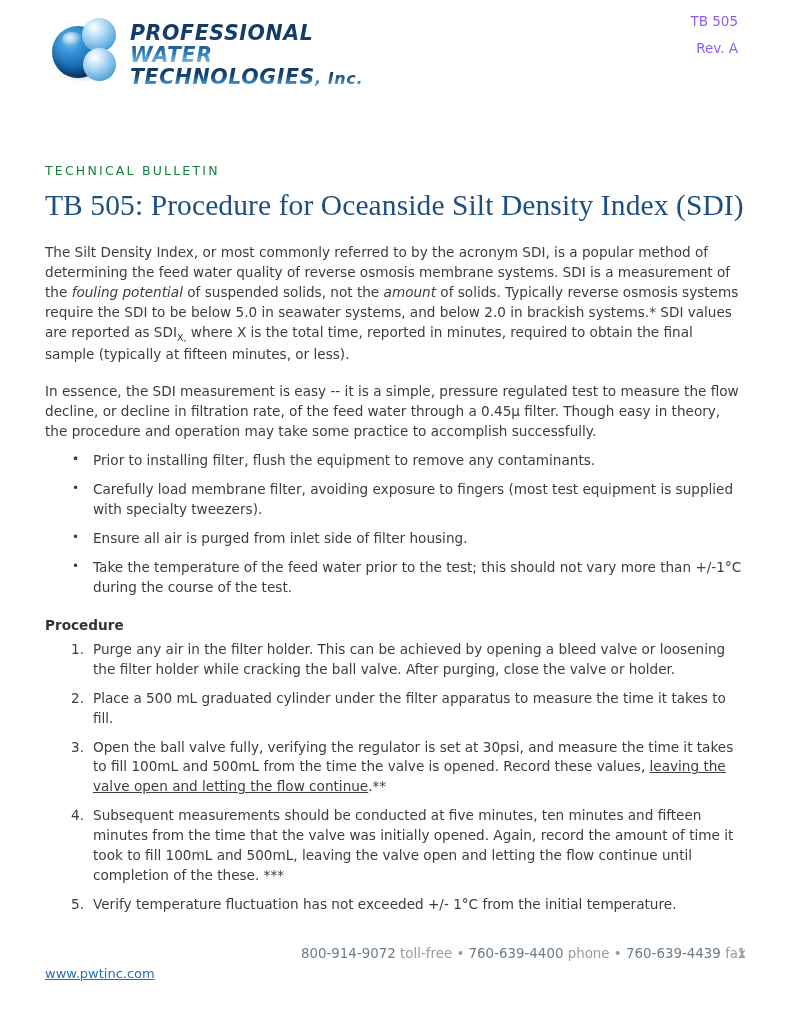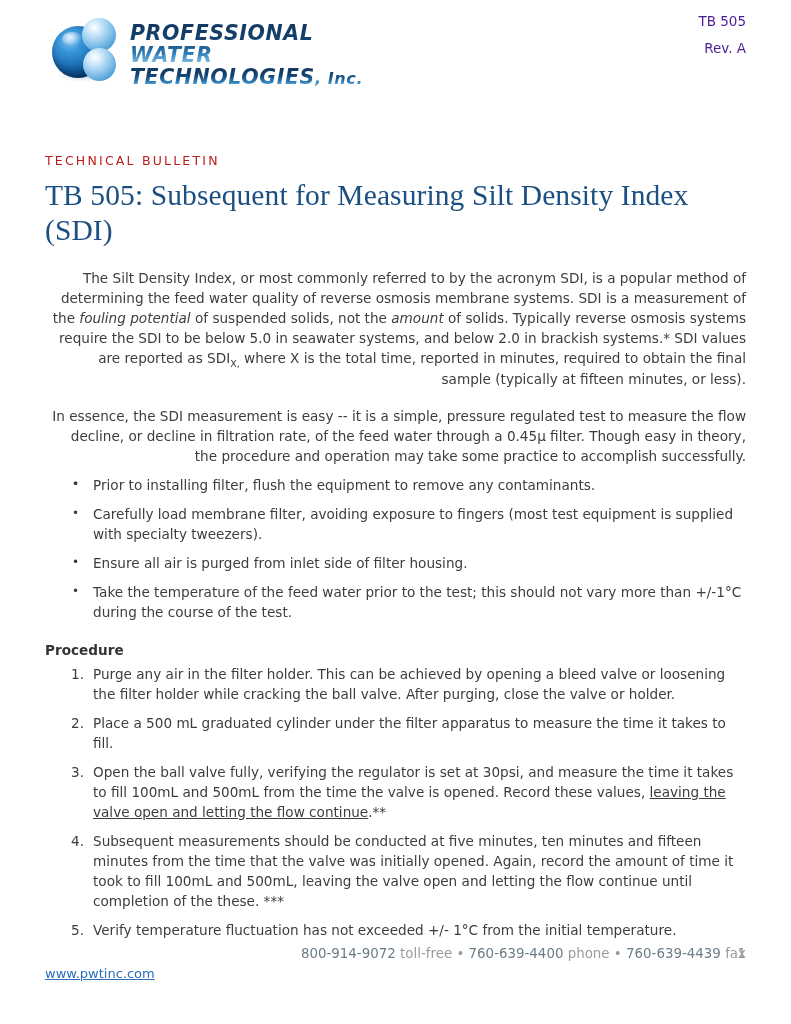--- a/index.html
+++ b/index.html
@@ -107,54 +107,54 @@
   .logo-line-1 { font-size: 20.5px; }
   .logo-line-2 { font-size: 20.5px; }
   .logo-line-2 .small {
     font-size: 16px;
     font-style: italic;
     font-weight: bold;
   }
 
   .doc-meta {
     position: absolute;
-    right: 0px;
+    right: 8px;
     top: 15px;
     text-align: right;
-    color: #4c1d95;
+    color: #8b5cf6;
     font-size: 13.5px;
     line-height: 1.0;
   }
   .doc-meta div { margin-bottom: 13px; }
 
   
   .kicker {
-    margin-top: 30px;
+    margin-top: 40px;
     font-size: 12.5px;
     letter-spacing: 2.2px;
-    color: #b91c1c;
+    color: #15803d;
     font-family: "DejaVu Sans", sans-serif;
   }
   h1.doc-title {
     font-family: "Liberation Serif", "DejaVu Serif", serif;
     font-weight: normal;
     font-size: 29.5px;
     line-height: 1.20;
     color: #1c4f82;
     margin: 10px 0 0 0;
     letter-spacing: .1px;
   }
 
   
   .body-p {
     font-size: 13.6px;
     line-height: 1.47;
     color: #3d3d3d;
     margin: 17px 0 0 0;
-    text-align: right;
+    text-align: left;
   }
   .body-p.first { margin-top: 20px; }
   .body-p i { font-style: italic; }
   .body-p sub {
     font-size: 9.5px;
     vertical-align: sub;
   }
 
   h2.section-head {
     font-size: 13.6px;
@@ -240,21 +240,21 @@
       </div>
     </div>
 
     <div class="doc-meta">
       <div>TB 505</div>
       <div>Rev. A</div>
     </div>
   </div>
 
   <div class="kicker">TECHNICAL BULLETIN</div>
-  <h1 class="doc-title">TB 505: Subsequent for Measuring Silt Density Index (SDI)</h1>
+  <h1 class="doc-title">TB 505: Procedure for Oceanside Silt Density Index (SDI)</h1>
 
   <p class="body-p first"><span>The Silt Density Index, or most commonly referred to by the acronym SDI, is a popular method of determining the feed water quality of reverse osmosis membrane systems. SDI is a measurement of the </span><i>fouling potential</i><span> of suspended solids, not the </span><i>amount</i><span> of solids. Typically reverse osmosis systems require the SDI to be below 5.0 in seawater systems, and below 2.0 in brackish systems.*  SDI values are reported as SDI</span><sub>X,</sub><span> where X is the total time, reported in minutes, required to obtain the final sample (typically at fifteen minutes, or less).</span></p>
 
   <p class="body-p">In essence, the SDI measurement is easy -- it is a simple, pressure regulated test to measure the flow decline, or decline in filtration rate, of the feed water through a 0.45µ filter. Though easy in theory, the procedure and operation may take some practice to accomplish successfully.</p>
 
   <ul class="rules">
     <li><span class="marker dot">•</span></li>
     <li><span class="marker dot">•</span><span>Prior to installing filter, flush the equipment to remove any contaminants.</span></li>
     <li><span class="marker dot">•</span><span>Carefully load membrane filter, avoiding exposure to fingers (most test equipment is supplied with specialty tweezers).</span></li>
     <li><span class="marker dot">•</span><span>Ensure all air is purged from inlet side of filter housing.</span></li>

